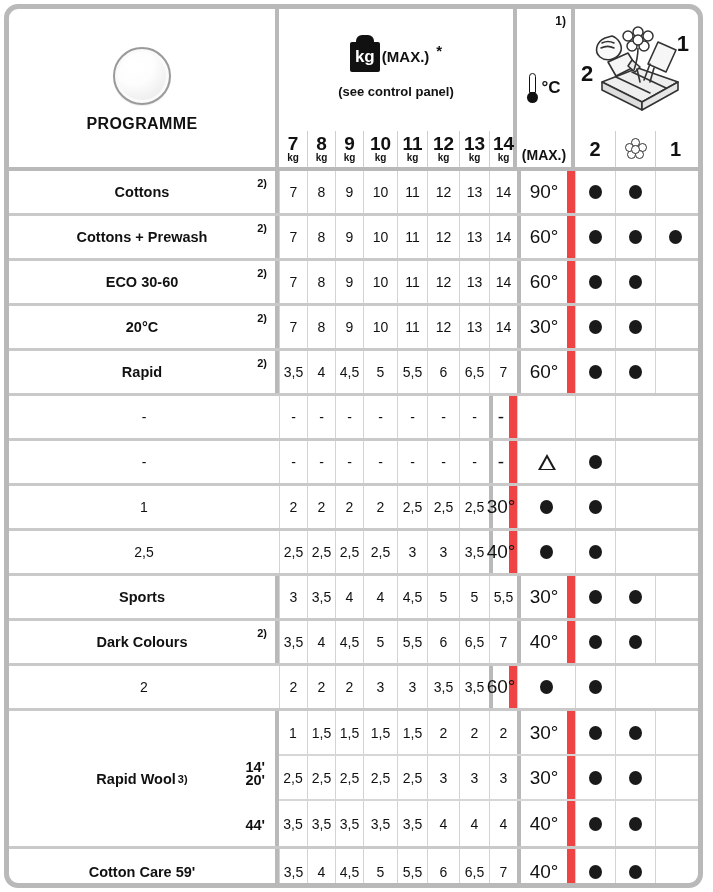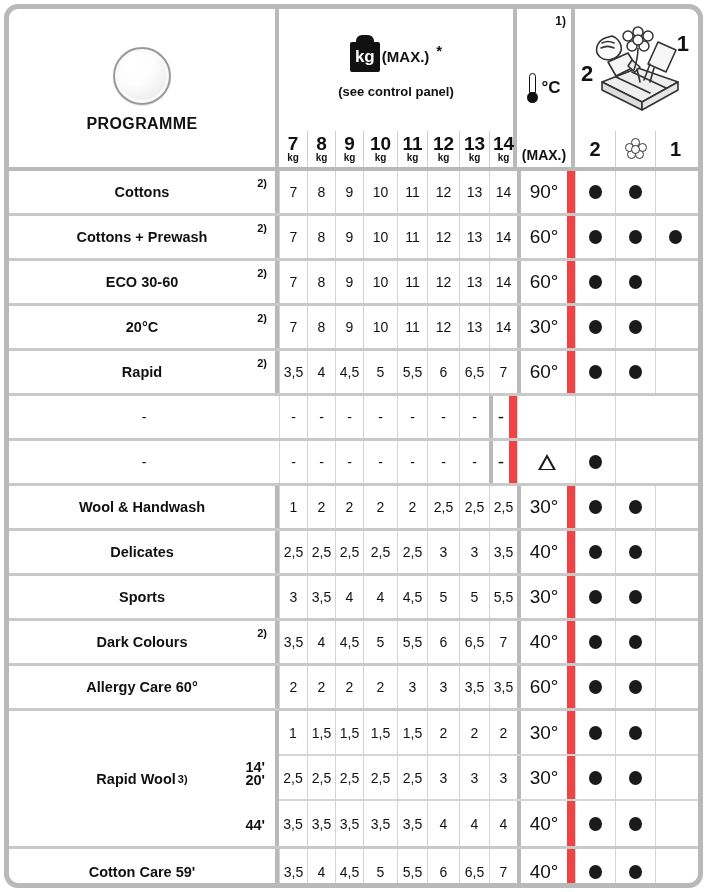--- a/index.html
+++ b/index.html
@@ -485,44 +485,38 @@
         <div class="c-temp">-</div>
         <div class="c-comp">
           <span class="tri"></span>
         </div>
         <div class="c-comp">
           <span class="dot"></span>
         </div>
         <div class="c-comp"></div>
       </div>
       <div class="row">
-        <div class="c-prog">
-          <span>Wool &amp; Handwash</span>
-        </div>
         <div class="c-kg">1</div>
         <div class="c-kg">2</div>
         <div class="c-kg">2</div>
         <div class="c-kg">2</div>
         <div class="c-kg">2</div>
         <div class="c-kg">2,5</div>
         <div class="c-kg">2,5</div>
         <div class="c-kg">2,5</div>
         <div class="c-temp">30°</div>
         <div class="c-comp">
           <span class="dot"></span>
         </div>
         <div class="c-comp">
           <span class="dot"></span>
         </div>
         <div class="c-comp"></div>
       </div>
       <div class="row">
-        <div class="c-prog">
-          <span>Delicates</span>
-        </div>
         <div class="c-kg">2,5</div>
         <div class="c-kg">2,5</div>
         <div class="c-kg">2,5</div>
         <div class="c-kg">2,5</div>
         <div class="c-kg">2,5</div>
         <div class="c-kg">3</div>
         <div class="c-kg">3</div>
         <div class="c-kg">3,5</div>
         <div class="c-temp">40°</div>
         <div class="c-comp">
@@ -570,23 +564,20 @@
         <div class="c-temp">40°</div>
         <div class="c-comp">
           <span class="dot"></span>
         </div>
         <div class="c-comp">
           <span class="dot"></span>
         </div>
         <div class="c-comp"></div>
       </div>
       <div class="row">
-        <div class="c-prog">
-          <span>Allergy Care 60°</span>
-        </div>
         <div class="c-kg">2</div>
         <div class="c-kg">2</div>
         <div class="c-kg">2</div>
         <div class="c-kg">2</div>
         <div class="c-kg">3</div>
         <div class="c-kg">3</div>
         <div class="c-kg">3,5</div>
         <div class="c-kg">3,5</div>
         <div class="c-temp">60°</div>
         <div class="c-comp">

